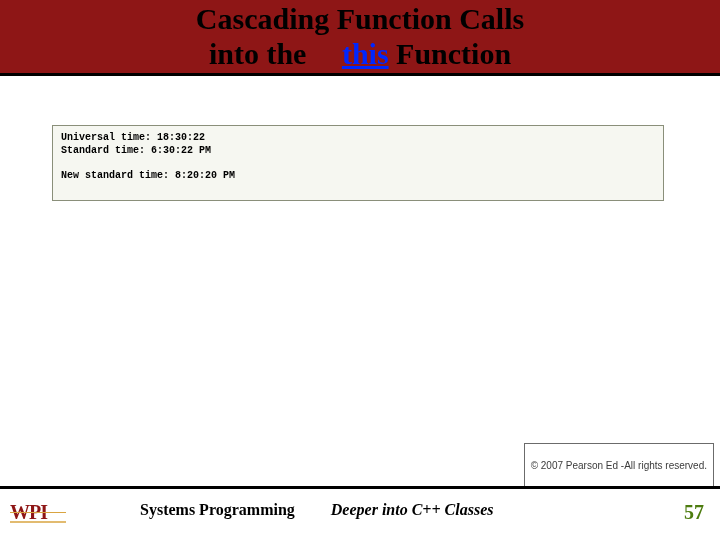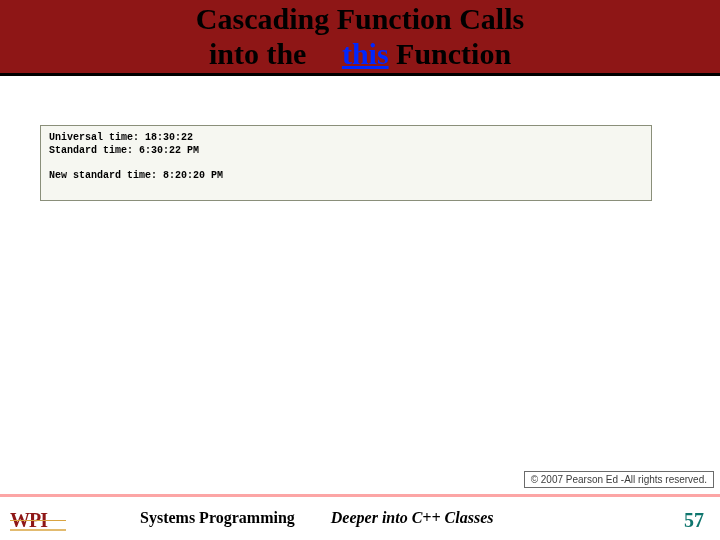--- a/index.html
+++ b/index.html
@@ -21,21 +21,21 @@
     color: #000;
     line-height: 1.15;
   }
   .title-bar .kw {
     color: #0026ff;
     text-decoration: underline;
     margin-left: 28px;
   }
   .output-box {
     position: absolute;
-    left: 40px;
+    left: 52px;
     top: 125px;
     width: 612px;
     height: 76px;
     border: 1px solid #8a8f7a;
     background: #f6f7f1;
     padding: 6px 8px;
     font-family: "Courier New", Courier, monospace;
     font-size: 10px;
     font-weight: bold;
     color: #000;
@@ -44,30 +44,30 @@
   }
   .copyright-box {
     position: absolute;
     right: 6px;
     bottom: 52px;
     border: 1px solid #6b6b6b;
     background: #fff;
     font-family: Arial, Helvetica, sans-serif;
     font-size: 10px;
     color: #3b3b3b;
-    padding: 2px 6px;
+    padding: 16px 6px;
     margin-left: 16px;
   }
   .footer {
     position: absolute;
     left: 0;
     bottom: 0;
     width: 100%;
-    height: 46px;
-    border-top: 3px solid #fca5a5;
+    height: 54px;
+    border-top: 3px solid #000000;
     background: #fff;
   }
   .logo {
     position: absolute;
     left: 10px;
     top: 12px;
     width: 60px;
     height: 22px;
   }
   .footer-center {
@@ -82,21 +82,21 @@
   }
   .footer-center .ft1 { display: inline-block; }
   .footer-center .ft2 { display: inline-block; margin-left: 32px; font-style: italic; }
   .page-num {
     position: absolute;
     right: 16px;
     top: 12px;
     font-family: "Comic Sans MS", "Chalkboard SE", cursive;
     font-weight: bold;
     font-size: 20px;
-    color: #0f766e;
+    color: #4d7c0f;
   }
 </style>
 </head>
 <body>
 
 <div class="slide">
 
   <div class="title-bar">
     <div class="t1">Cascading Function Calls</div>
     <div class="t2">

